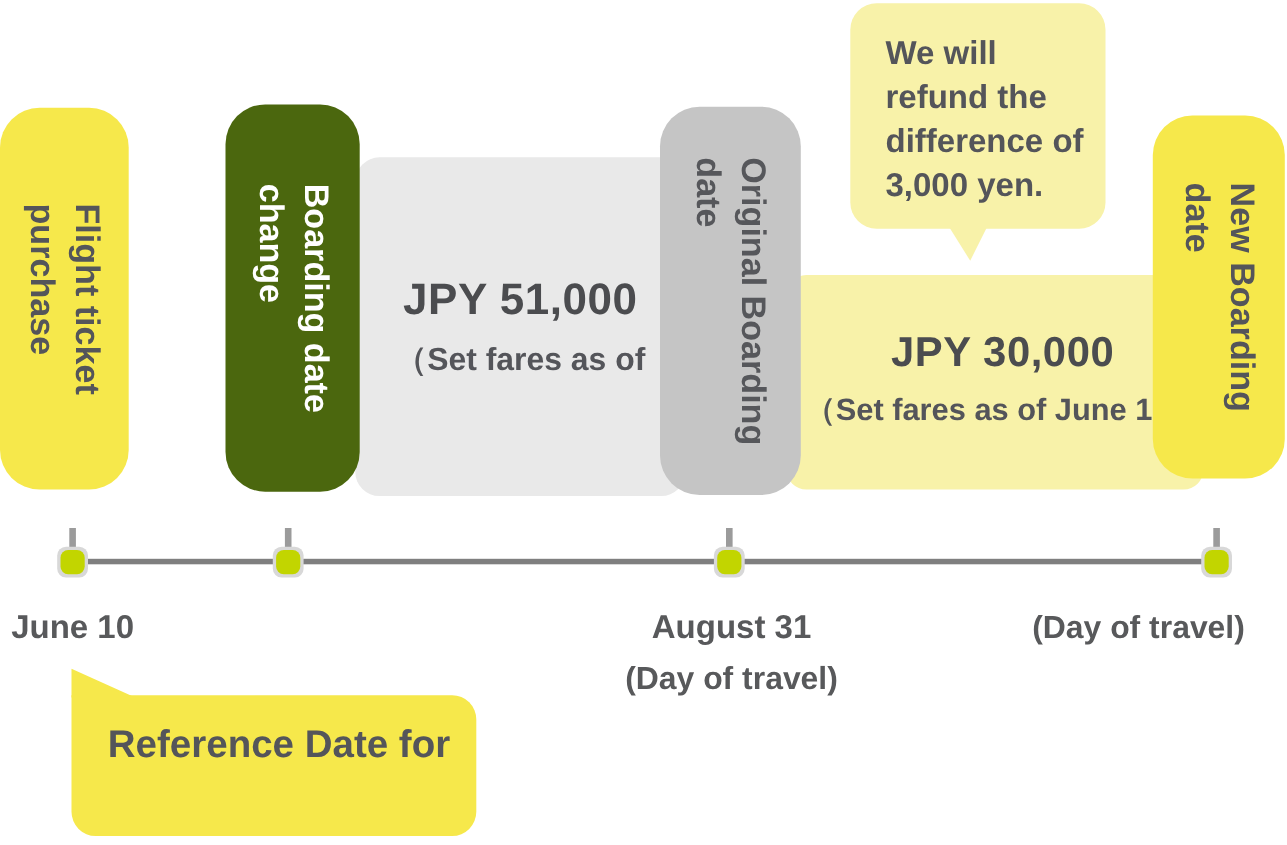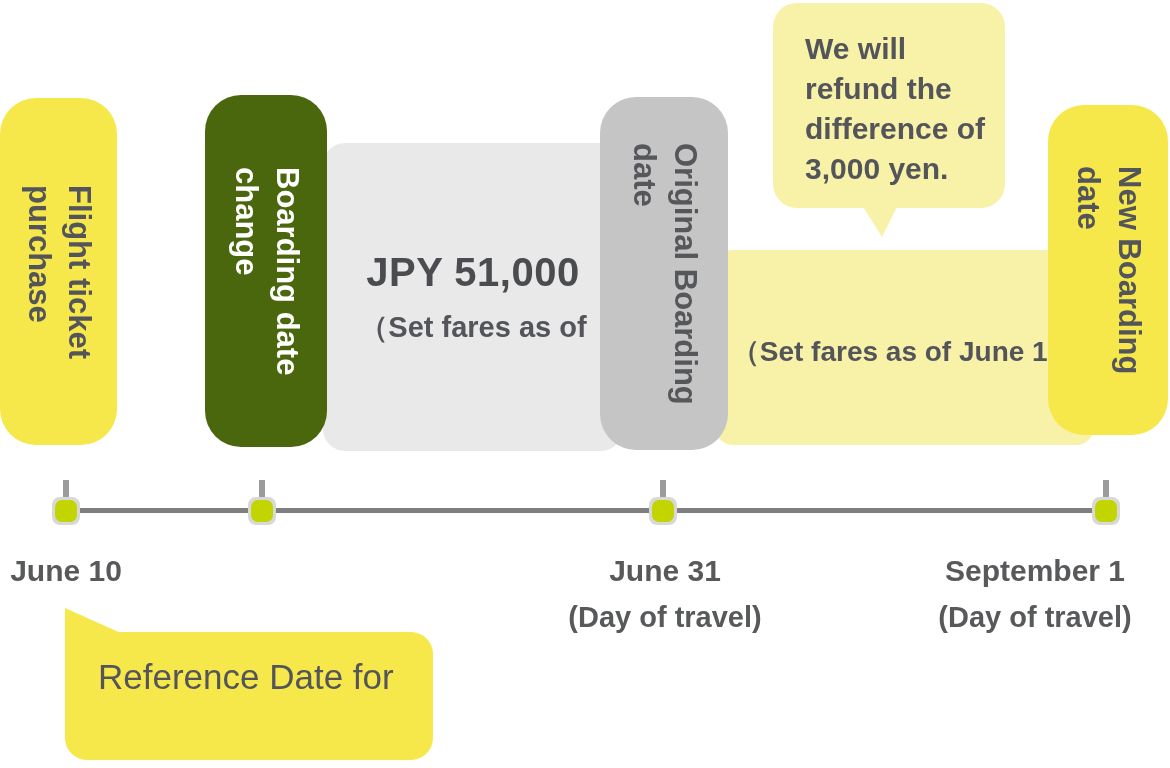--- a/index.html
+++ b/index.html
@@ -23,21 +23,21 @@
   .pill-original{left:600px;top:97px;width:128px;height:353px;background:#C5C5C5;color:#56575B;}
   .pill-new{left:1048px;top:105px;width:120px;height:330px;background:#F6E84B;color:#54555A;}
 
   
   .bubble-refund{position:absolute;left:773px;top:3px;width:232px;height:205px;background:#F8F2A9;border-radius:24px;z-index:3;}
   .bubble-refund .bubble-text{padding:26px 0 0 32px;font-size:30px;font-weight:700;line-height:40px;color:#54555A;}
   .bubble-refund-tail{position:absolute;left:862px;top:205px;width:0;height:0;
     border-left:20px solid transparent;border-right:16px solid transparent;border-top:32px solid #F8F2A9;z-index:3;}
 
   .bubble-reference{position:absolute;left:65px;top:632px;width:368px;height:128px;background:#F6E84B;border-radius:0 22px 22px 22px;z-index:3;}
-  .bubble-reference .bubble-text{padding:20px 16px 0 33px;font-size:35px;font-weight:400;line-height:49px;color:#54555A;}
+  .bubble-reference .bubble-text{padding:20px 16px 0 33px;font-size:35px;font-weight:700;line-height:49px;color:#54555A;}
   .bubble-reference-tail{position:absolute;left:65px;top:608px;width:0;height:0;
     border-bottom:26px solid #F6E84B;border-right:58px solid transparent;z-index:3;}
 
   
   .tl-line{position:absolute;left:58px;top:508px;width:1050px;height:5px;background:#7F7F7F;z-index:2;}
   .tl-tick{position:absolute;top:480px;width:6px;height:30px;background:#9B9B9B;z-index:2;}
   .tl-backing{position:absolute;top:497px;width:28px;height:28px;background:#D8D8D8;border-radius:8px;z-index:2;}
   .tl-dot{position:absolute;top:500px;width:22px;height:22px;background:#C2D500;border-radius:7px;z-index:3;}
   .tl-label{position:absolute;top:548px;text-align:center;color:#58595B;z-index:2;}
   .tl-main{font-size:30px;font-weight:700;line-height:46px;}
@@ -49,20 +49,21 @@
 <div class="canvas">
 
   <div class="fare-box fare-box-original">
     <div class="fare-amount">JPY 51,000</div>
     <div class="fare-note">
       <div>（Set fares as of</div>
     </div>
   </div>
 
   <div class="fare-box fare-box-new">
+    <div class="fare-amount">JPY 30,000</div>
     <div class="fare-note">（Set fares as of June 10）</div>
   </div>
 
   <div class="pill pill-purchase">
     <div class="vtext">
       <div>Flight ticket</div>
       <div>purchase</div>
     </div>
   </div>
 
@@ -112,25 +113,24 @@
   <div class="tl-dot" style="left:55px"></div>
   <div class="tl-dot" style="left:251px"></div>
   <div class="tl-dot" style="left:652px"></div>
   <div class="tl-dot" style="left:1095px"></div>
 
   <div class="tl-label" style="left:-20px;width:172px">
     <div class="tl-main">June 10</div>
     <div class="tl-sub"></div>
   </div>
   <div class="tl-label" style="left:535px;width:260px">
-    <div class="tl-main">June 31</div>
+    <div class="tl-main">August 31</div>
     <div class="tl-sub">(Day of travel)</div>
   </div>
   <div class="tl-label" style="left:905px;width:260px">
-    <div class="tl-main">September 1</div>
     <div class="tl-sub">(Day of travel)</div>
   </div>
 
   <div class="bubble-reference-tail"></div>
   <div class="bubble-reference">
     <div class="bubble-text">
       <div>Reference Date for</div>
     </div>
   </div>
 

